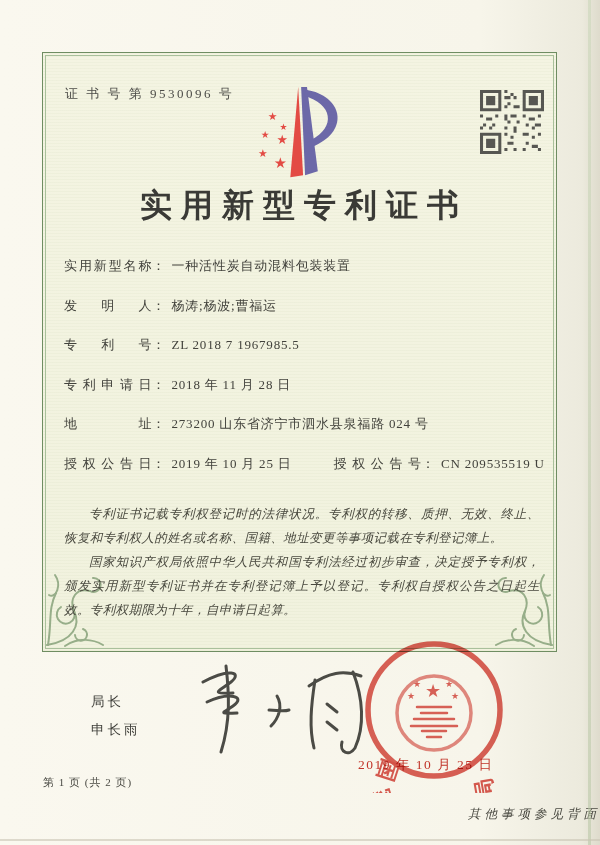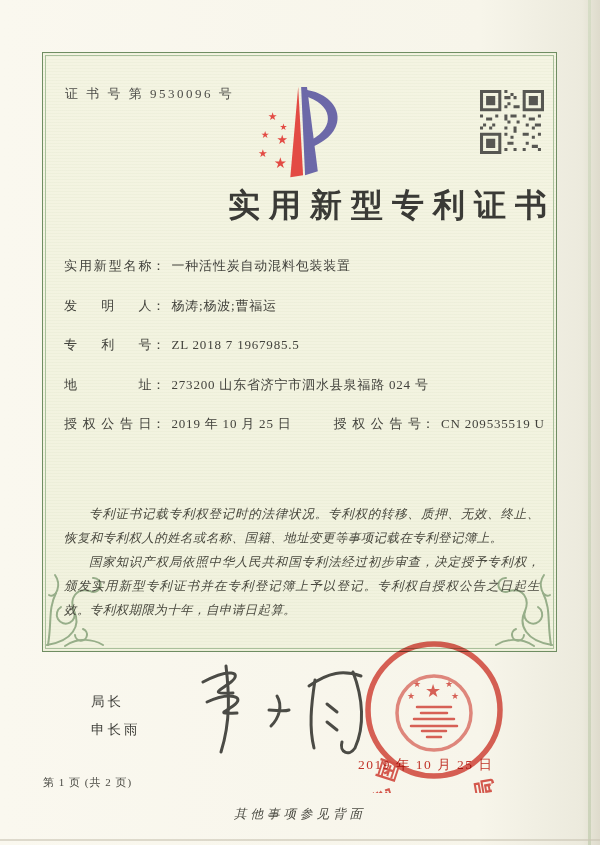--- a/index.html
+++ b/index.html
@@ -37,21 +37,21 @@
 
   .cert-number{
     position:absolute; left:22px; top:32px;
     font-size:13px; letter-spacing:2.5px; color:#4c4c48;
   }
   .logo{ position:absolute; left:200px; top:28px; width:130px; height:108px; }
   .qr{ position:absolute; left:437px; top:37px; width:64px; height:64px; opacity:.85; }
 
   .title{
     position:absolute; left:0; right:0; top:131px;
-    text-align:right; font-size:32px; font-weight:700;
+    text-align:center; font-size:32px; font-weight:700;
     letter-spacing:9px; color:#3a3a36; text-indent:9px;
   }
 
   .fields{
     position:absolute; left:21px; top:204px; width:474px;
     font-size:13px; color:#42423c; letter-spacing:.5px;
   }
   .frow{ margin-bottom:21.5px; white-space:nowrap; }
   .flabel{
     display:inline-block; width:88px;
@@ -82,21 +82,21 @@
     color:#c8372d; font-size:13.5px; letter-spacing:1.5px;
     mix-blend-mode:multiply; white-space:nowrap;
   }
 
   .page-num{
     position:absolute; left:0; right:0; top:722px;
     text-align:left; font-size:11px; letter-spacing:1px; color:#4a4a44;
   }
   .back-note{
     position:absolute; left:0; right:0; top:806px;
-    text-align:center; font-size:12.5px; font-style:italic;
+    text-align:right; font-size:12.5px; font-style:italic;
     letter-spacing:4px; color:#4a4a42;
   }
 </style>
 </head>
 <body>
 
 <div class="page">
 
   <div class="cert">
     <div class="cert-inner"></div>
@@ -155,20 +155,23 @@
 
     <div class="fields">
       <div class="frow">
         <span class="flabel">实用新型名称</span><span class="colon">：</span><span class="fvalue">一种活性炭自动混料包装装置</span>
       </div>
       <div class="frow">
         <span class="flabel">发明人</span><span class="colon">：</span><span class="fvalue">杨涛;杨波;曹福运</span>
       </div>
       <div class="frow">
         <span class="flabel">专利号</span><span class="colon">：</span><span class="fvalue">ZL 2018 7 1967985.5</span>
+      </div>
+      <div class="frow">
+        <span class="flabel">专利申请日</span><span class="colon">：</span><span class="fvalue">2018 年 11 月 28 日</span>
       </div>
       <div class="frow">
         <span class="flabel">地址</span><span class="colon">：</span><span class="fvalue">273200 山东省济宁市泗水县泉福路 024 号</span>
       </div>
       <div class="frow">
         <span class="flabel">授权公告日</span><span class="colon">：</span><span class="fvalue">2019 年 10 月 25 日</span><span class="flabel grant-pair2">授权公告号</span><span class="colon">：</span><span class="fvalue">CN 209535519 U</span>
       </div>
     </div>
 
     <div class="body-text">

